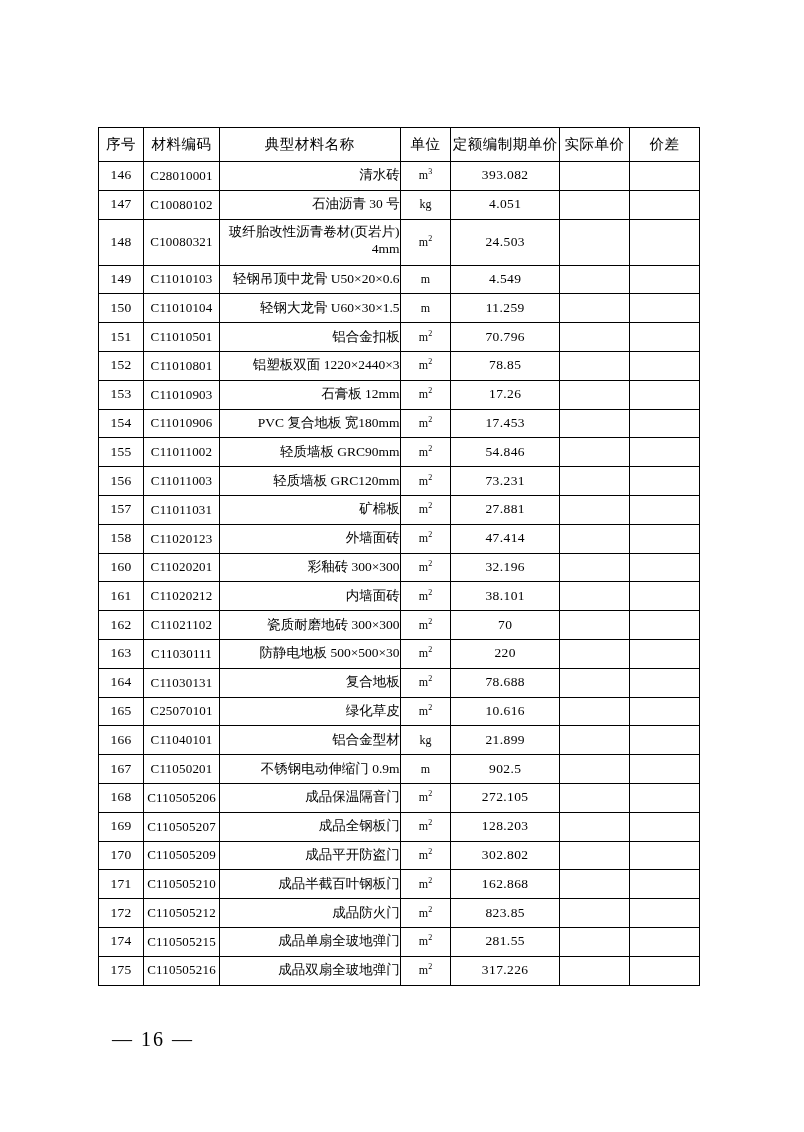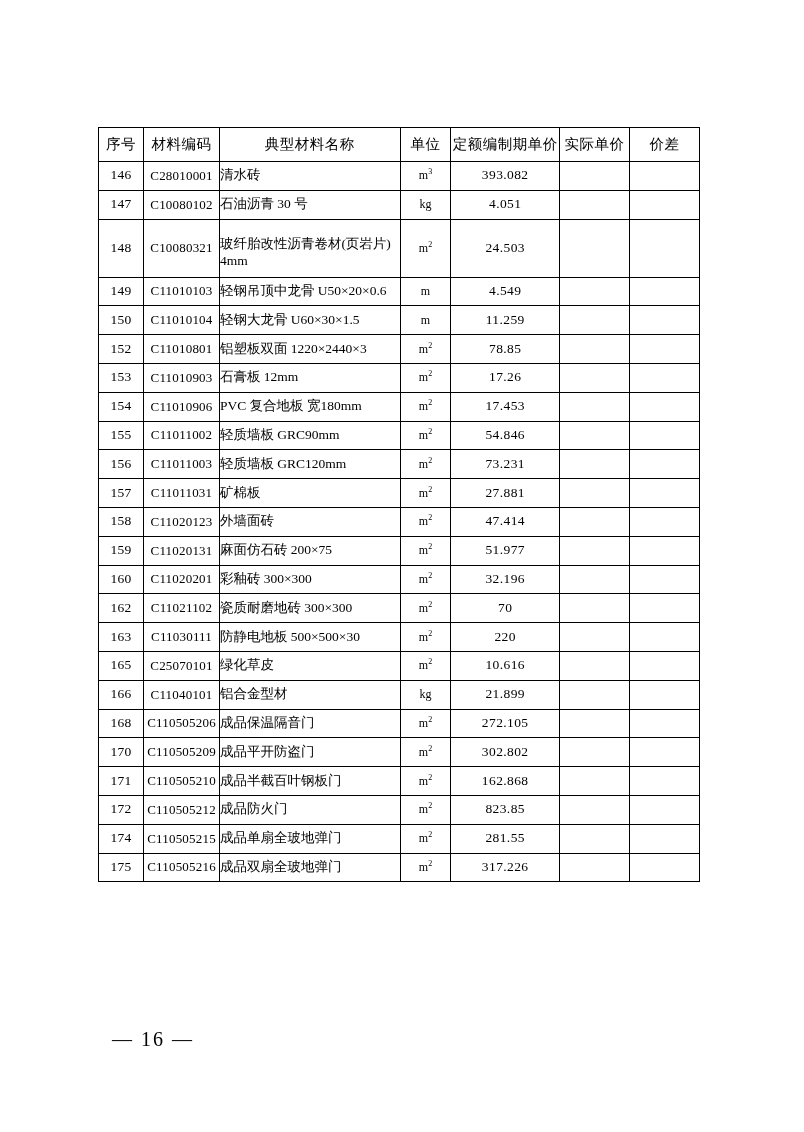--- a/index.html
+++ b/index.html
@@ -73,40 +73,40 @@
 
   td.seq, td.code, td.unit, td.price, td.act, td.diff {
     text-align: center;
   }
   td.code {
     font-family: Liberation Serif, serif;
     font-size: 13px;
     letter-spacing: 0.2px;
   }
   td.name {
-    text-align: left;
+    text-align: right;
     padding-left: 7px;
     padding-right: 3px;
   }
   td.unit {
     font-size: 12px;
   }
   td.price {
     letter-spacing: 0.4px;
   }
   td.seq {
     letter-spacing: 0.3px;
   }
 
   tr.tall td {
     height: 42px;
   }
   tr.tall td.name {
     vertical-align: top;
-    padding-top: 15px;
+    padding-top: 3px;
     line-height: 1.32;
   }
 
   .sup {
     font-size: 8px;
     vertical-align: super;
     line-height: 0;
   }
 
   .page-footer {
@@ -196,20 +196,31 @@
             <td class="code">C11010104</td>
             <td class="name">
               <div>轻钢大龙骨 U60×30×1.5</div>
             </td>
             <td class="unit"><span>m</span></td>
             <td class="price">11.259</td>
             <td class="act">&nbsp;</td>
             <td class="diff">&nbsp;</td>
           </tr>
           <tr>
+            <td class="seq">151</td>
+            <td class="code">C11010501</td>
+            <td class="name">
+              <div>铝合金扣板</div>
+            </td>
+            <td class="unit"><span>m</span><span class="sup">2</span></td>
+            <td class="price">70.796</td>
+            <td class="act">&nbsp;</td>
+            <td class="diff">&nbsp;</td>
+          </tr>
+          <tr>
             <td class="seq">152</td>
             <td class="code">C11010801</td>
             <td class="name">
               <div>铝塑板双面  1220×2440×3</div>
             </td>
             <td class="unit"><span>m</span><span class="sup">2</span></td>
             <td class="price">78.85</td>
             <td class="act">&nbsp;</td>
             <td class="diff">&nbsp;</td>
           </tr>
@@ -273,42 +284,42 @@
             <td class="code">C11020123</td>
             <td class="name">
               <div>外墙面砖</div>
             </td>
             <td class="unit"><span>m</span><span class="sup">2</span></td>
             <td class="price">47.414</td>
             <td class="act">&nbsp;</td>
             <td class="diff">&nbsp;</td>
           </tr>
           <tr>
-            <td class="seq">159</td>
-            <td class="code">C11020131</td>
-            <td class="name">
-              <div>麻面仿石砖  200×75</div>
-            </td>
-            <td class="unit"><span>m</span><span class="sup">2</span></td>
-            <td class="price">51.977</td>
-            <td class="act">&nbsp;</td>
-            <td class="diff">&nbsp;</td>
-          </tr>
-          <tr>
             <td class="seq">160</td>
             <td class="code">C11020201</td>
             <td class="name">
               <div>彩釉砖  300×300</div>
             </td>
             <td class="unit"><span>m</span><span class="sup">2</span></td>
             <td class="price">32.196</td>
             <td class="act">&nbsp;</td>
             <td class="diff">&nbsp;</td>
           </tr>
           <tr>
+            <td class="seq">161</td>
+            <td class="code">C11020212</td>
+            <td class="name">
+              <div>内墙面砖</div>
+            </td>
+            <td class="unit"><span>m</span><span class="sup">2</span></td>
+            <td class="price">38.101</td>
+            <td class="act">&nbsp;</td>
+            <td class="diff">&nbsp;</td>
+          </tr>
+          <tr>
             <td class="seq">162</td>
             <td class="code">C11021102</td>
             <td class="name">
               <div>瓷质耐磨地砖  300×300</div>
             </td>
             <td class="unit"><span>m</span><span class="sup">2</span></td>
             <td class="price">70</td>
             <td class="act">&nbsp;</td>
             <td class="diff">&nbsp;</td>
           </tr>
@@ -317,20 +328,31 @@
             <td class="code">C11030111</td>
             <td class="name">
               <div>防静电地板  500×500×30</div>
             </td>
             <td class="unit"><span>m</span><span class="sup">2</span></td>
             <td class="price">220</td>
             <td class="act">&nbsp;</td>
             <td class="diff">&nbsp;</td>
           </tr>
           <tr>
+            <td class="seq">164</td>
+            <td class="code">C11030131</td>
+            <td class="name">
+              <div>复合地板</div>
+            </td>
+            <td class="unit"><span>m</span><span class="sup">2</span></td>
+            <td class="price">78.688</td>
+            <td class="act">&nbsp;</td>
+            <td class="diff">&nbsp;</td>
+          </tr>
+          <tr>
             <td class="seq">165</td>
             <td class="code">C25070101</td>
             <td class="name">
               <div>绿化草皮</div>
             </td>
             <td class="unit"><span>m</span><span class="sup">2</span></td>
             <td class="price">10.616</td>
             <td class="act">&nbsp;</td>
             <td class="diff">&nbsp;</td>
           </tr>
@@ -339,27 +361,49 @@
             <td class="code">C11040101</td>
             <td class="name">
               <div>铝合金型材</div>
             </td>
             <td class="unit"><span>kg</span></td>
             <td class="price">21.899</td>
             <td class="act">&nbsp;</td>
             <td class="diff">&nbsp;</td>
           </tr>
           <tr>
+            <td class="seq">167</td>
+            <td class="code">C11050201</td>
+            <td class="name">
+              <div>不锈钢电动伸缩门 0.9m</div>
+            </td>
+            <td class="unit"><span>m</span></td>
+            <td class="price">902.5</td>
+            <td class="act">&nbsp;</td>
+            <td class="diff">&nbsp;</td>
+          </tr>
+          <tr>
             <td class="seq">168</td>
             <td class="code">C110505206</td>
             <td class="name">
               <div>成品保温隔音门</div>
             </td>
             <td class="unit"><span>m</span><span class="sup">2</span></td>
             <td class="price">272.105</td>
+            <td class="act">&nbsp;</td>
+            <td class="diff">&nbsp;</td>
+          </tr>
+          <tr>
+            <td class="seq">169</td>
+            <td class="code">C110505207</td>
+            <td class="name">
+              <div>成品全钢板门</div>
+            </td>
+            <td class="unit"><span>m</span><span class="sup">2</span></td>
+            <td class="price">128.203</td>
             <td class="act">&nbsp;</td>
             <td class="diff">&nbsp;</td>
           </tr>
           <tr>
             <td class="seq">170</td>
             <td class="code">C110505209</td>
             <td class="name">
               <div>成品平开防盗门</div>
             </td>
             <td class="unit"><span>m</span><span class="sup">2</span></td>

